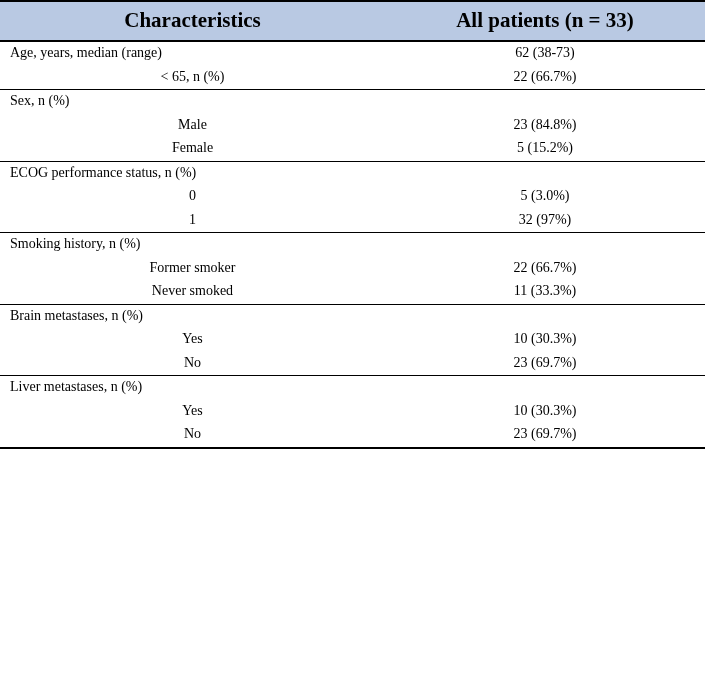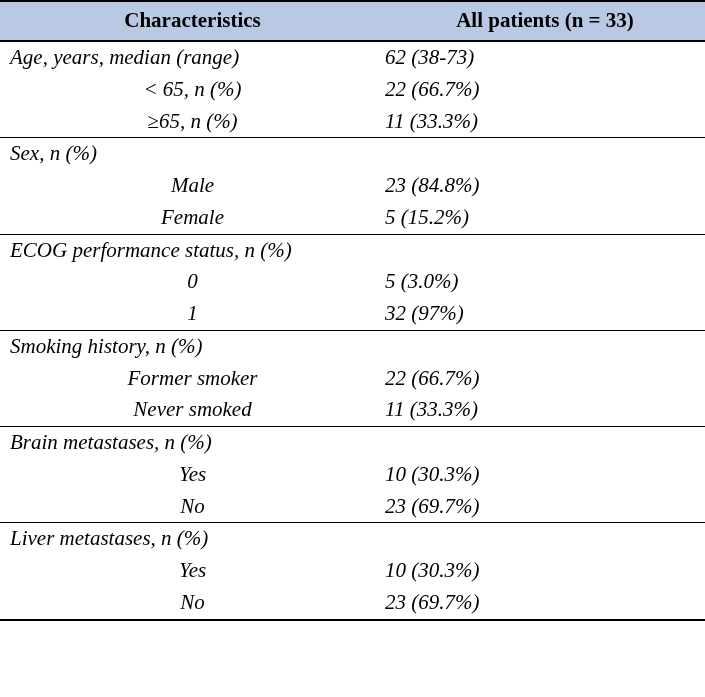--- a/index.html
+++ b/index.html
@@ -29,35 +29,34 @@
   thead th {
     background: #b9c9e3;
     font-weight: bold;
     font-size: 21px;
     text-align: center;
     padding: 6px 0 7px 0;
     border-top: 2px solid #000;
     border-bottom: 2px solid #000;
   }
   tbody td {
-    font-size: 21px;
+    font-size: 14px;
     padding: 3px 0 4px 0;
     vertical-align: middle;
     line-height: 1.18;
-    font-style: italic;
   }
   td.char-indent {
     text-align: center;
   }
   td.char-left {
     text-align: left;
     padding-left: 10px;
   }
   td.val {
-    text-align: left;
+    text-align: center;
   }
   tr.group-start td {
     border-top: 1.5px solid #000;
   }
   tr.last-row td {
     border-bottom: 2px solid #000;
   }
 </style>
 </head>
 <body>
@@ -75,24 +74,20 @@
       </tr>
     </thead>
     <tbody id="table-body">
         <tr>
           <td class="char-left">Age, years, median (range)</td>
           <td class="val">62 (38-73)</td>
         </tr>
         <tr>
           <td class="char-indent">&lt; 65, n (%)</td>
           <td class="val">22 (66.7%)</td>
-        </tr>
-        <tr>
-          <td class="char-indent">≥65, n (%)</td>
-          <td class="val">11 (33.3%)</td>
         </tr>
         <tr class="group-start">
           <td class="char-left">Sex, n (%)</td>
           <td class="val"></td>
         </tr>
         <tr>
           <td class="char-indent">Male</td>
           <td class="val">23 (84.8%)</td>
         </tr>
         <tr>

